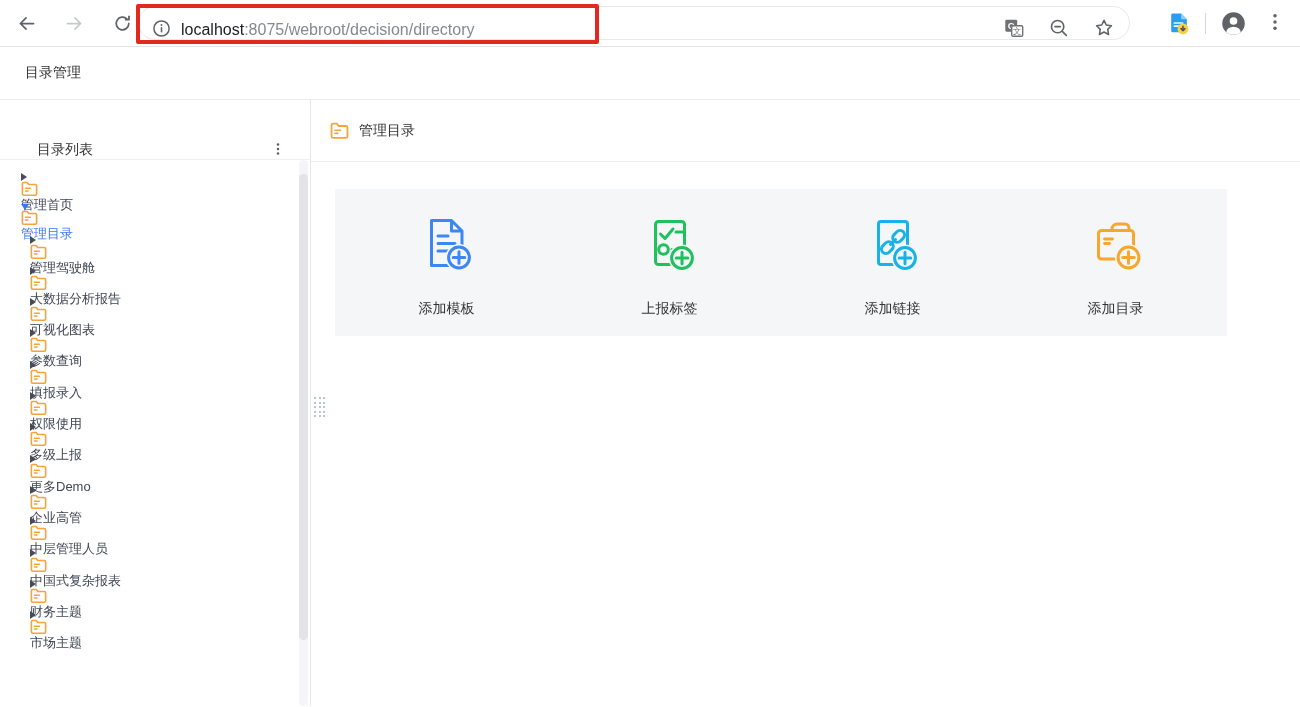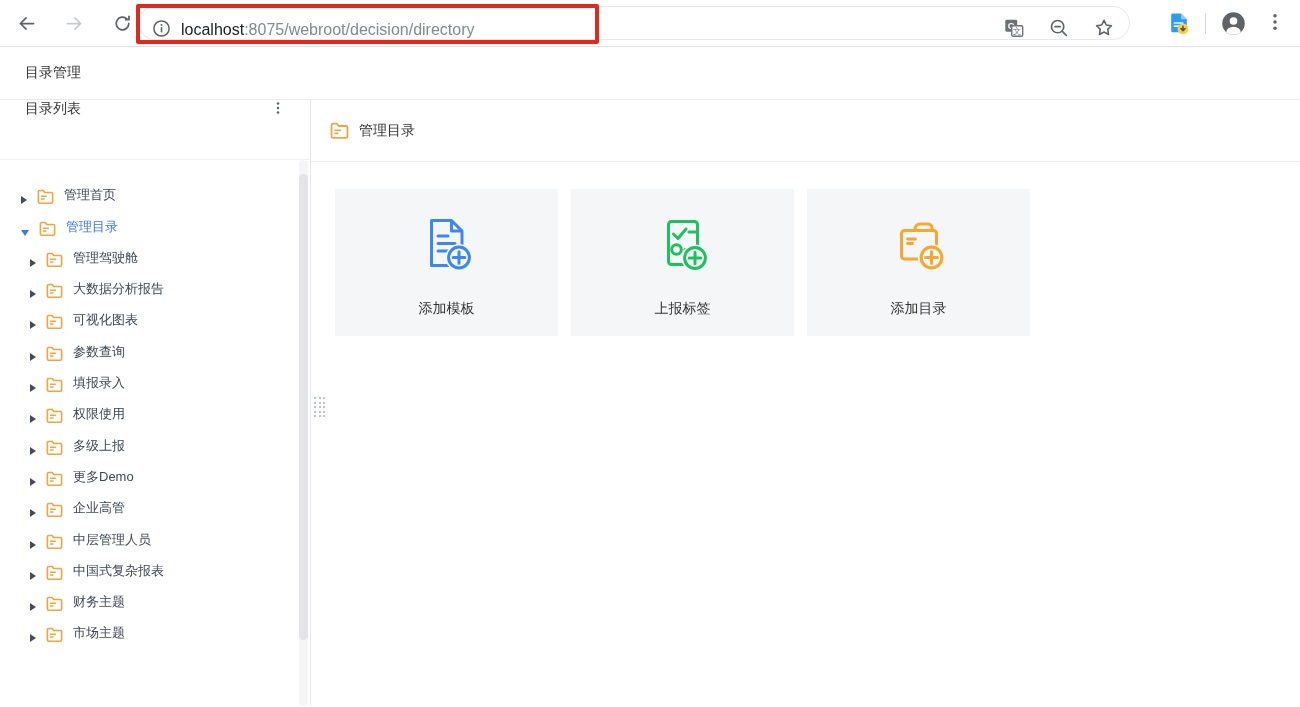--- a/index.html
+++ b/index.html
@@ -45,49 +45,49 @@
 
   
   .page-titlebar{height:53px;display:flex;align-items:center;padding-left:25px;
     border-bottom:1px solid #eaebed;background:#fff;}
   .page-title{font-size:14px;color:var(--text-dark);}
 
   
   .content{display:flex;height:606px;}
 
   .sidebar{position:relative;width:311px;flex:none;border-right:1px solid #e6e7e9;background:#fff;}
-  .sidebar-header{height:60px;display:flex;align-items:flex-start;padding:0 22px 0 25px;
+  .sidebar-header{height:60px;display:flex;align-items:flex-end;padding:0 22px 0 37px;
     border-bottom:1px solid #eef0f2;}
   .sidebar-title{font-size:14px;color:var(--text-dark);}
   .kebab{margin-left:auto;width:18px;height:18px;cursor:pointer;color:#5a6270;}
   .kebab svg{width:16px;height:16px;}
 
   .tree{padding-top:13px;overflow:hidden;height:532px;}
-  .trow{display:flex;align-items:flex-end;height:31.3px;padding-left:21px;cursor:pointer;}
+  .trow{display:flex;align-items:flex-start;height:31.3px;padding-left:21px;cursor:pointer;flex-direction:column;}
   .trow.lvl2{padding-left:30px;}
   .tri{width:0;height:0;margin-right:10px;flex:none;cursor:pointer;}
   .tri.right{border-left:6px solid #474d57;border-top:4.5px solid transparent;border-bottom:4.5px solid transparent;}
   .tri.down{border-top:6px solid var(--accent-blue);border-left:4.5px solid transparent;border-right:4.5px solid transparent;}
   .fico{width:17px;height:15px;color:var(--folder-orange);margin-right:10px;flex:none;}
   .tlabel{font-size:13px;color:var(--tree-text);white-space:nowrap;}
   .trow.selected .tlabel{color:var(--accent-blue);}
 
   .sb-track{position:absolute;right:2px;top:60px;bottom:0;width:9px;background:#f4f5f7;border-radius:5px;}
   .sb-thumb{position:absolute;left:0;top:14px;width:9px;height:466px;background:#e2e4e8;border-radius:5px;cursor:pointer;}
 
   .main{position:relative;flex:1;background:#fff;}
   .drag-handle{position:absolute;left:3px;top:297px;display:grid;
     grid-template-columns:repeat(3,2px);grid-auto-rows:2px;gap:2.5px;cursor:col-resize;}
   .drag-handle i{background:#a9b1bf;border-radius:50%;}
 
   .main-header{height:62px;display:flex;align-items:center;padding-left:19px;border-bottom:1px solid #ededef;}
   .main-header .hico{width:19px;height:17px;color:var(--folder-orange);margin-right:10px;}
   .main-title{font-size:14px;color:var(--text-dark);}
 
-  .cards{display:flex;gap:13px;padding:27px 0 0 24px;}
+  .cards{display:flex;padding:27px 0 0 24px;}
   .card{width:223px;height:147px;background:var(--card-bg);display:flex;flex-direction:column;
     align-items:center;cursor:pointer;}
   .card .cico{width:64px;height:64px;margin-top:22px;}
   .card .clabel{margin-top:25px;font-size:14px;color:var(--text-dark);}
   .c-blue{color:#3d87f5;}
   .c-green{color:#1fc15f;}
   .c-cyan{color:#16b2e8;}
   .c-orange{color:#f7a62e;}
 </style>
 </head>
@@ -405,20 +405,26 @@
           </svg>
         <span class="clabel">添加模板</span>
       </div>
       <div class="card">
         <svg class="cico c-green">
             <use href="#ic-tag-add"></use>
           </svg>
         <span class="clabel">上报标签</span>
       </div>
       <div class="card">
+        <svg class="cico c-cyan">
+            <use href="#ic-link-add"></use>
+          </svg>
+        <span class="clabel">添加链接</span>
+      </div>
+      <div class="card">
         <svg class="cico c-orange">
             <use href="#ic-folder-add"></use>
           </svg>
         <span class="clabel">添加目录</span>
       </div>
     </div>
   </div>
 </div>
 
 </body></html>

